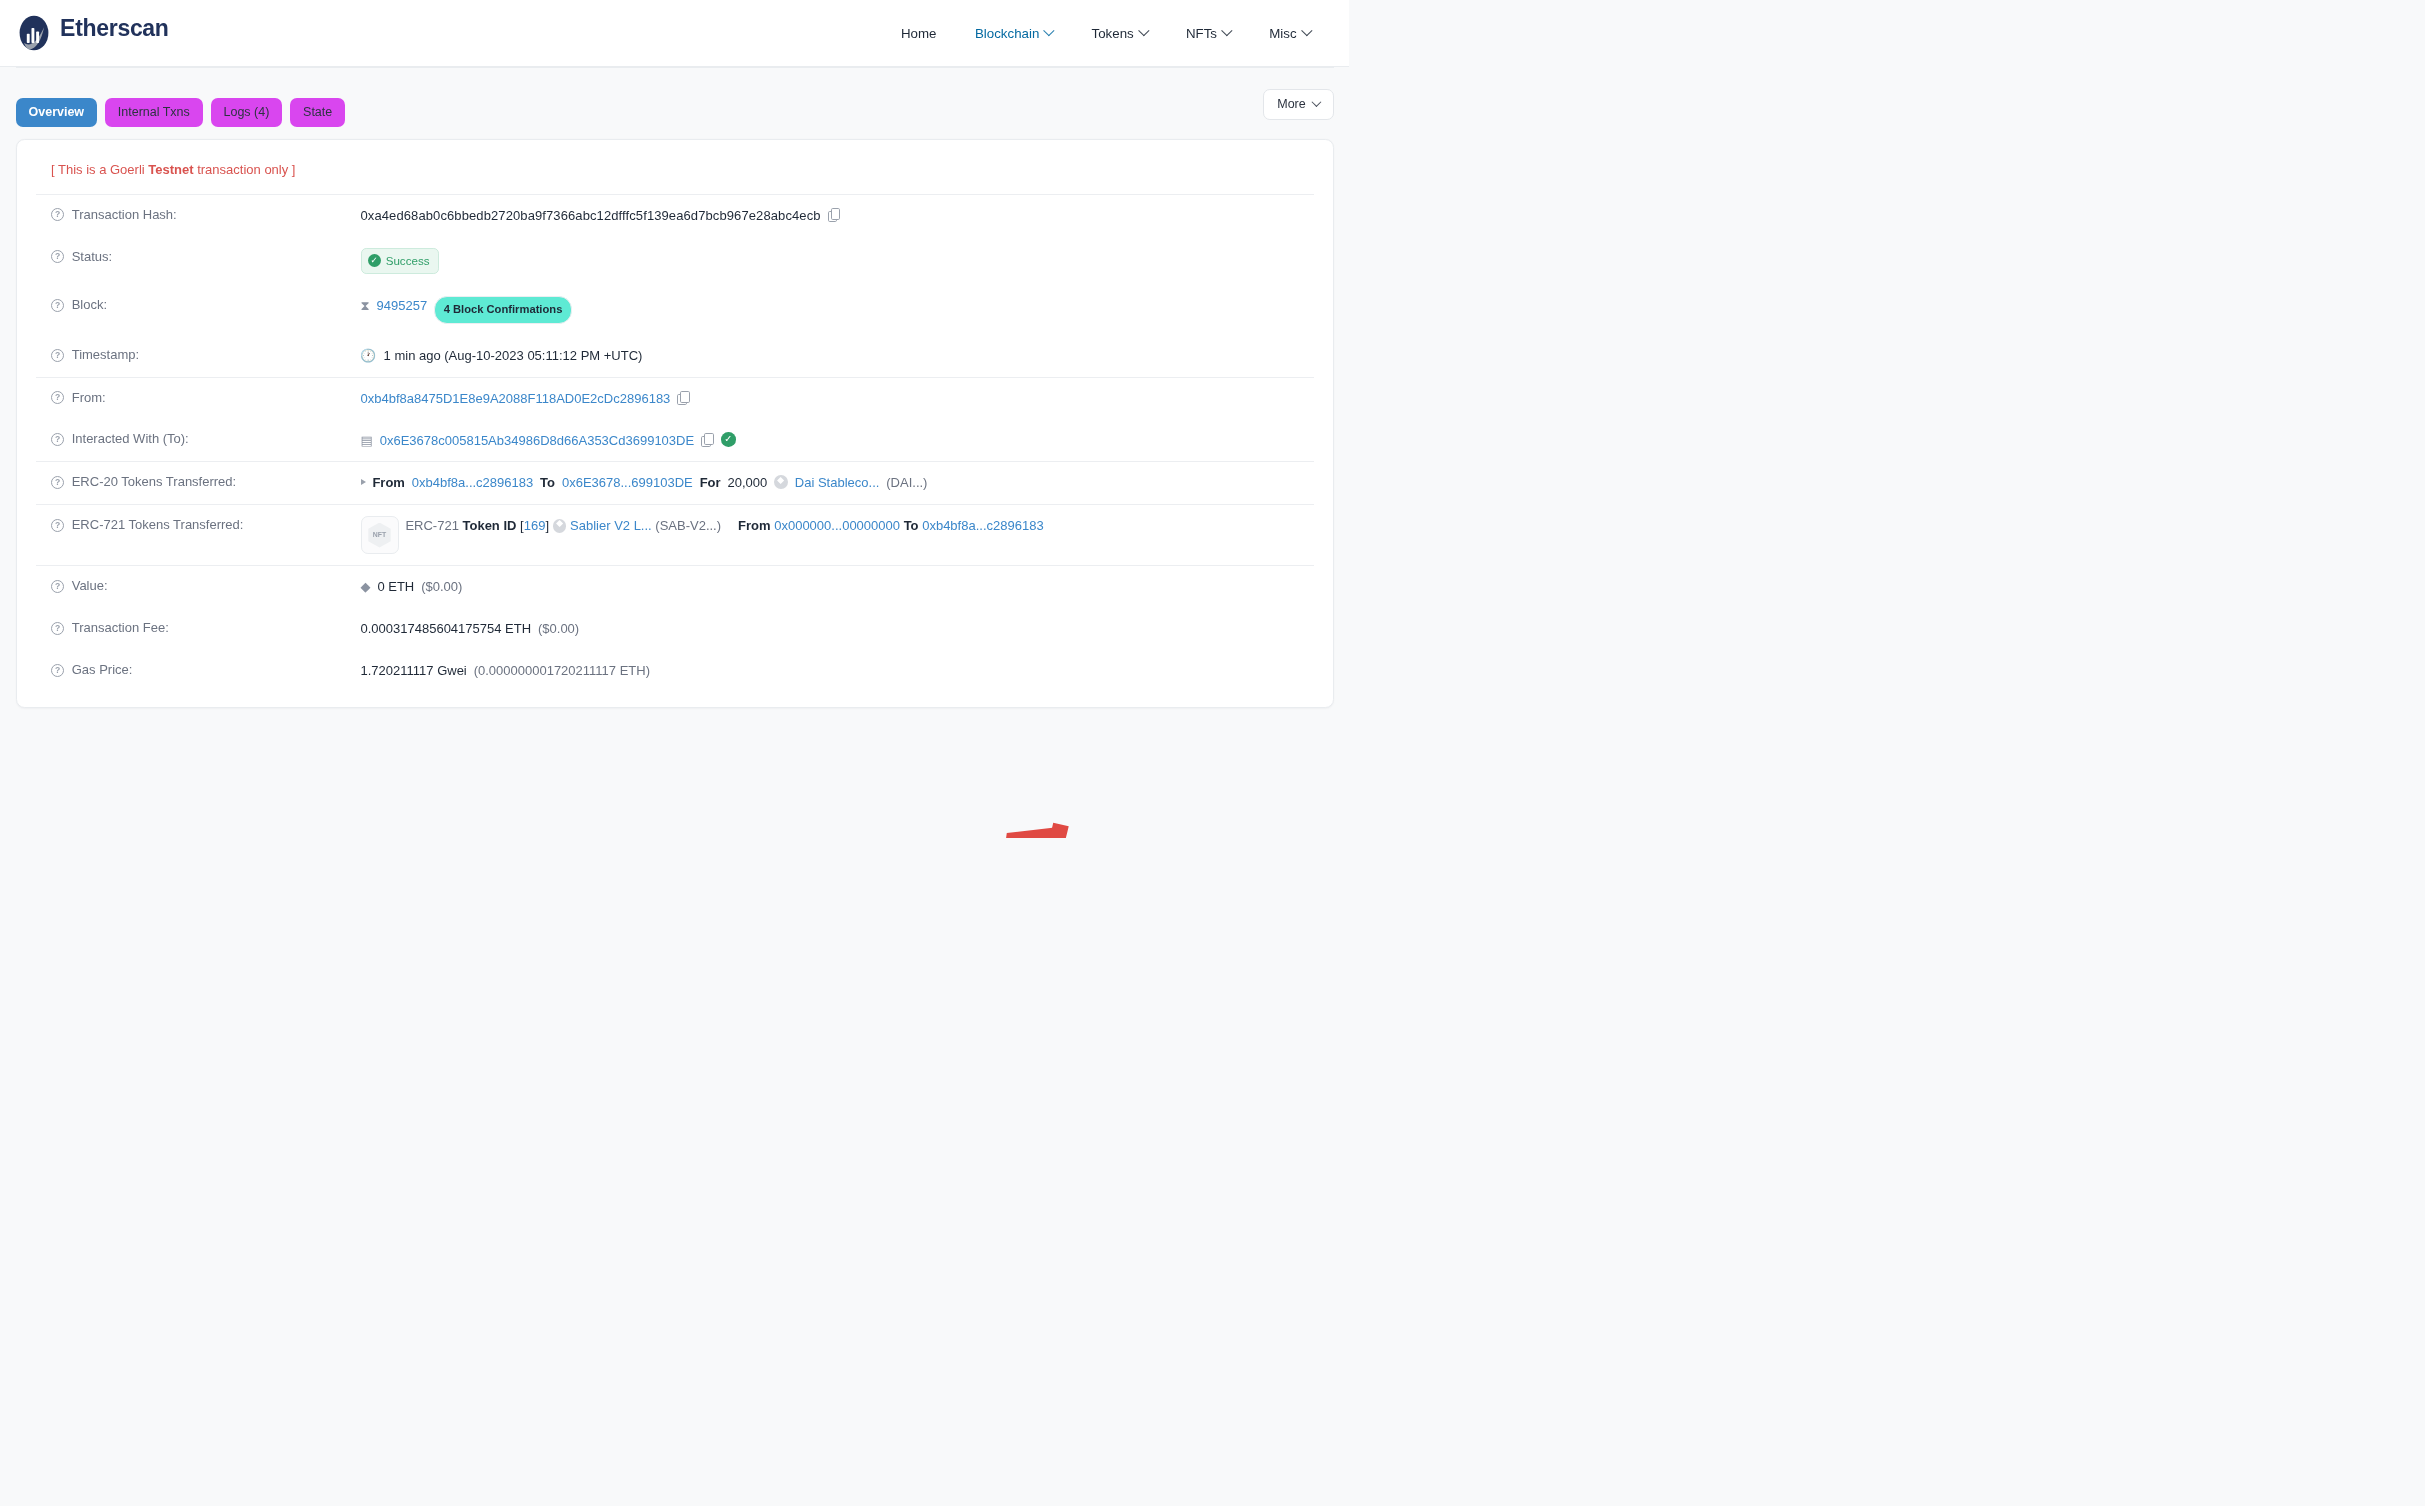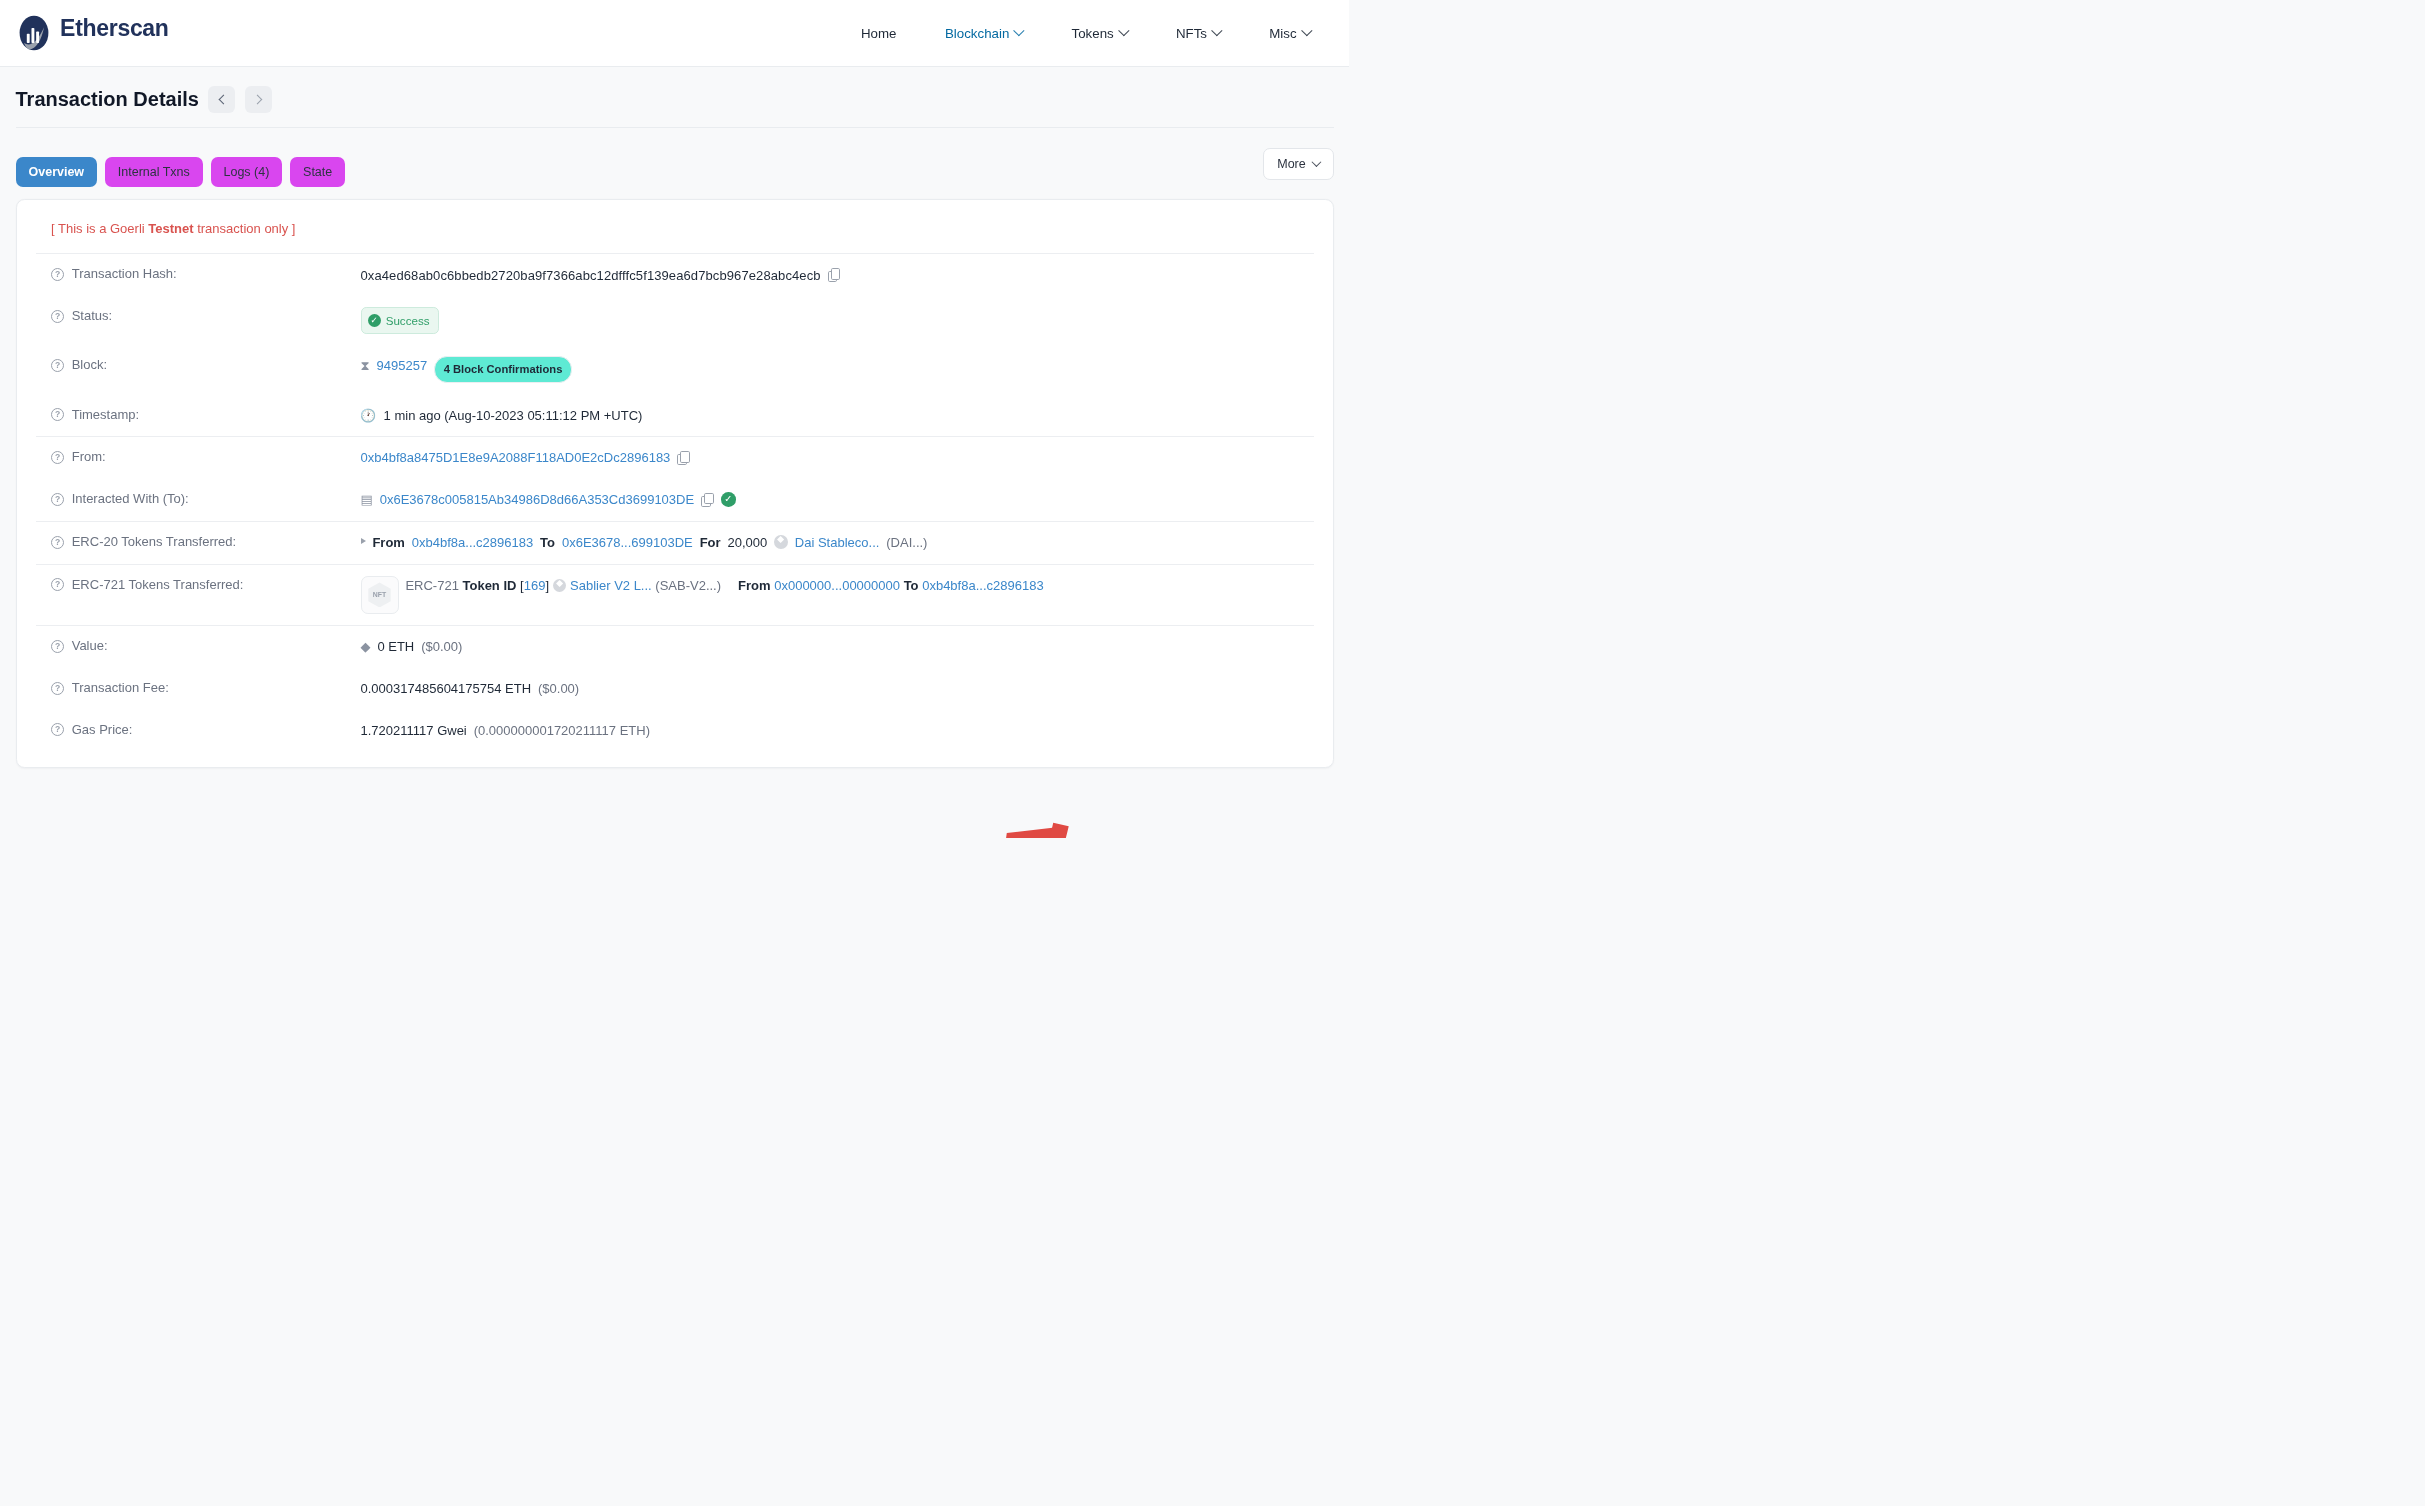--- a/index.html
+++ b/index.html
@@ -22,21 +22,21 @@
     padding: 0 22.4px 0 15.5px;
   }
   .brand { display: flex; align-items: flex-start; gap: 8.6px; }
   .brand-logo { width: 36px; height: 36px; flex: 0 0 auto; }
   .brand-name {
     font-size: 23px;
     font-weight: 700;
     color: #21325b;
     letter-spacing: -0.3px;
   }
-  .nav { display: flex; align-items: center; gap: 16px; }
+  .nav { display: flex; align-items: center; gap: 6px; }
   .nav-item {
     display: flex; align-items: center; gap: 6px;
     font-size: 13.3px;
     color: #1f2937;
     padding: 8.6px 16.3px;
     cursor: pointer;
     white-space: nowrap;
   }
   .nav-item.active { color: #0369a1; text-align: center; }
   .chev {
@@ -287,29 +287,20 @@
         <span>NFTs</span>
         <i class="chev"></i>
       </div>
       <div class="nav-item">
         <span>Misc</span>
         <i class="chev"></i>
       </div>
     </div>
   </div>
 
-  <div class="title-row">
-    <div class="page-title">Transaction Details</div>
-    <div class="navbtn prev">
-      <i class="arr"></i>
-    </div>
-    <div class="navbtn next">
-      <i class="arr"></i>
-    </div>
-  </div>
   <div class="title-sep"></div>
 
   <div class="tabs-row">
     <div class="tabs">
       <div class="tab active">Overview</div>
       <div class="tab">Internal Txns</div>
       <div class="tab">Logs (4)</div>
       <div class="tab">State</div>
     </div>
     <div class="more-btn">

